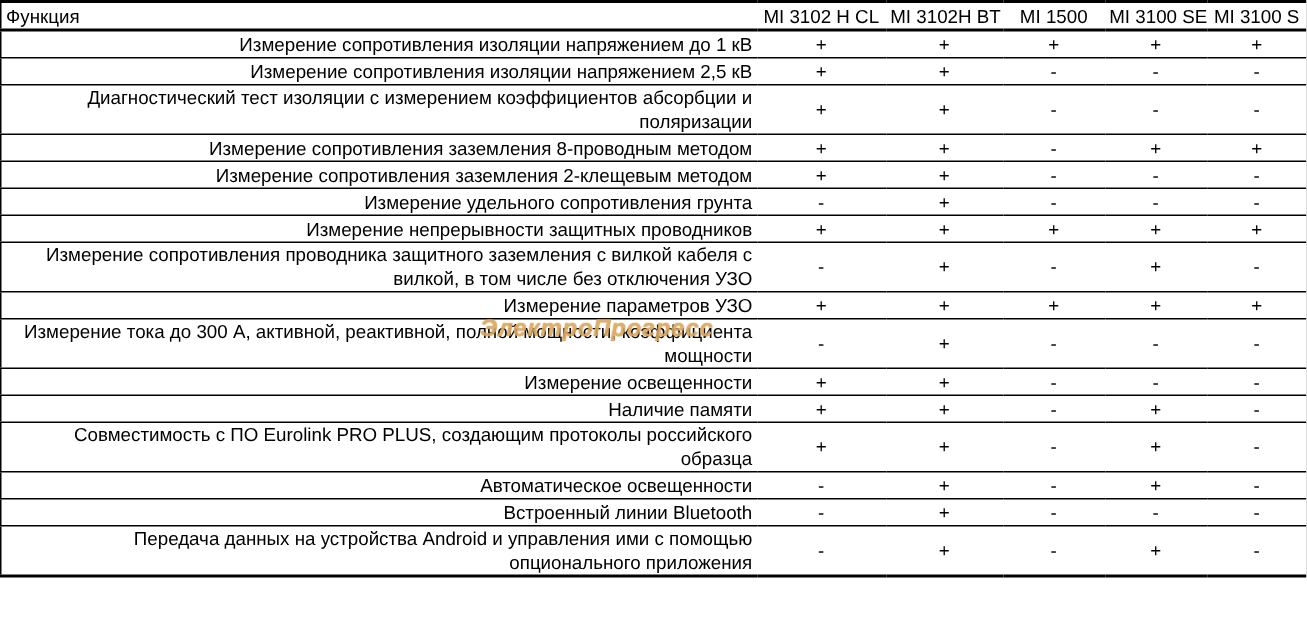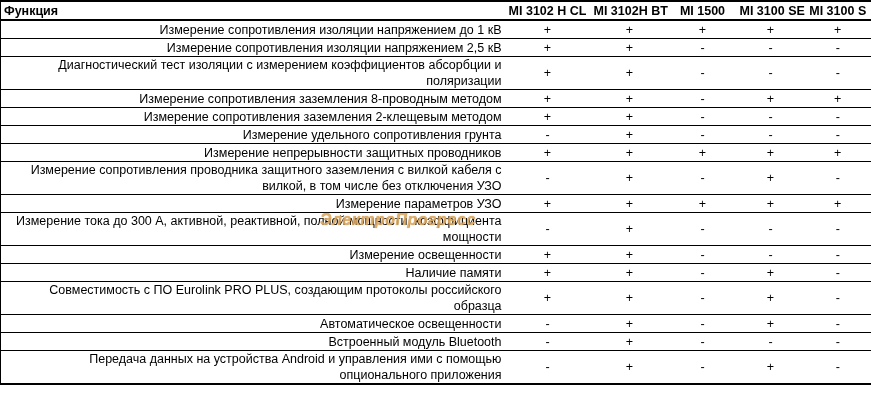--- a/index.html
+++ b/index.html
@@ -18,21 +18,21 @@
     width: 871px;
     font-size: 12.5px;
     line-height: 16px;
     border-left: 1px solid #000;
     border-right: 1px solid #000;
   }
   th, td { padding: 0 3px; overflow: hidden; }
   thead th {
     border-top: 2px solid #000;
     border-bottom: 2px solid #000;
-    font-weight: bold;
+    font-weight: normal;
     text-align: center;
     white-space: nowrap;
     vertical-align: middle;
     height: 17px;
   }
   thead th.func-h { text-align: left; }
   tbody td {
     border-bottom: 1px solid #000;
     vertical-align: middle;
     height: 17px;
@@ -186,21 +186,21 @@
     </tr>
         <tr>
       <td class="func">Автоматическое освещенности</td>
       <td class="val">-</td>
       <td class="val">+</td>
       <td class="val">-</td>
       <td class="val">+</td>
       <td class="val">-</td>
     </tr>
         <tr>
-      <td class="func">Встроенный модуль Bluetooth</td>
+      <td class="func">Встроенный линии Bluetooth</td>
       <td class="val">-</td>
       <td class="val">+</td>
       <td class="val">-</td>
       <td class="val">-</td>
       <td class="val">-</td>
     </tr>
         <tr>
       <td class="func">Передача данных на устройства Android и управления ими с помощью опционального приложения</td>
       <td class="val">-</td>
       <td class="val">+</td>

